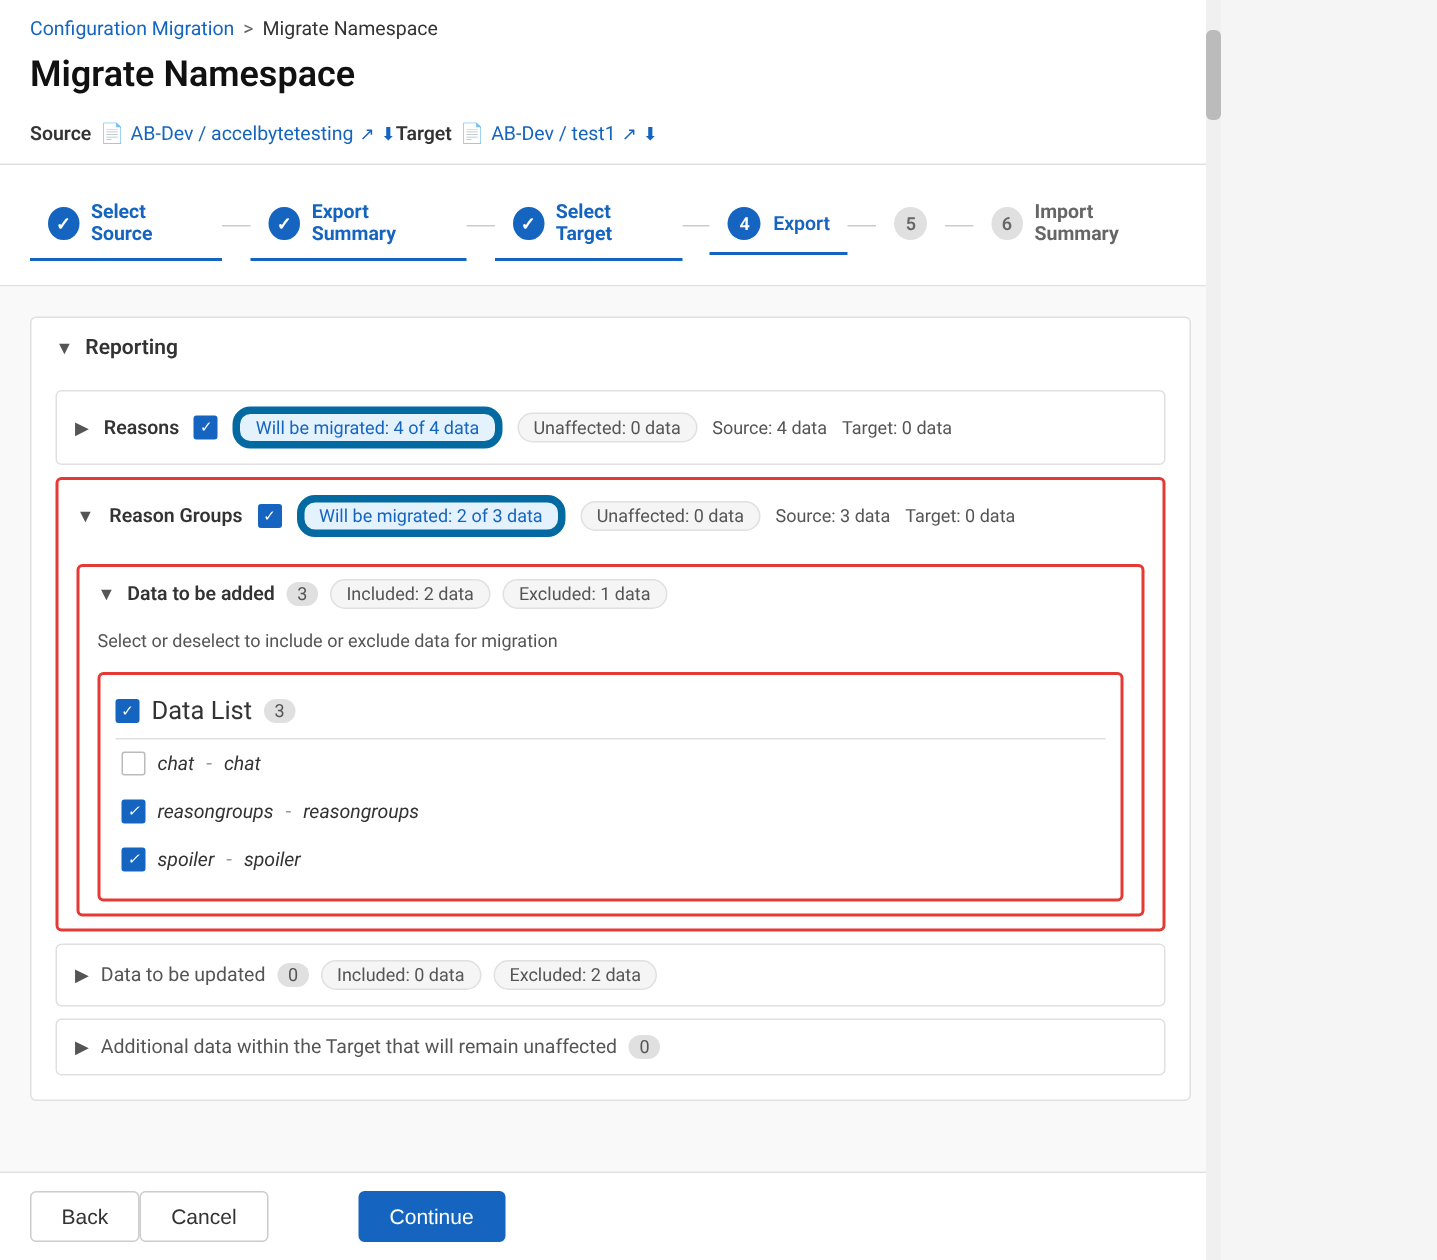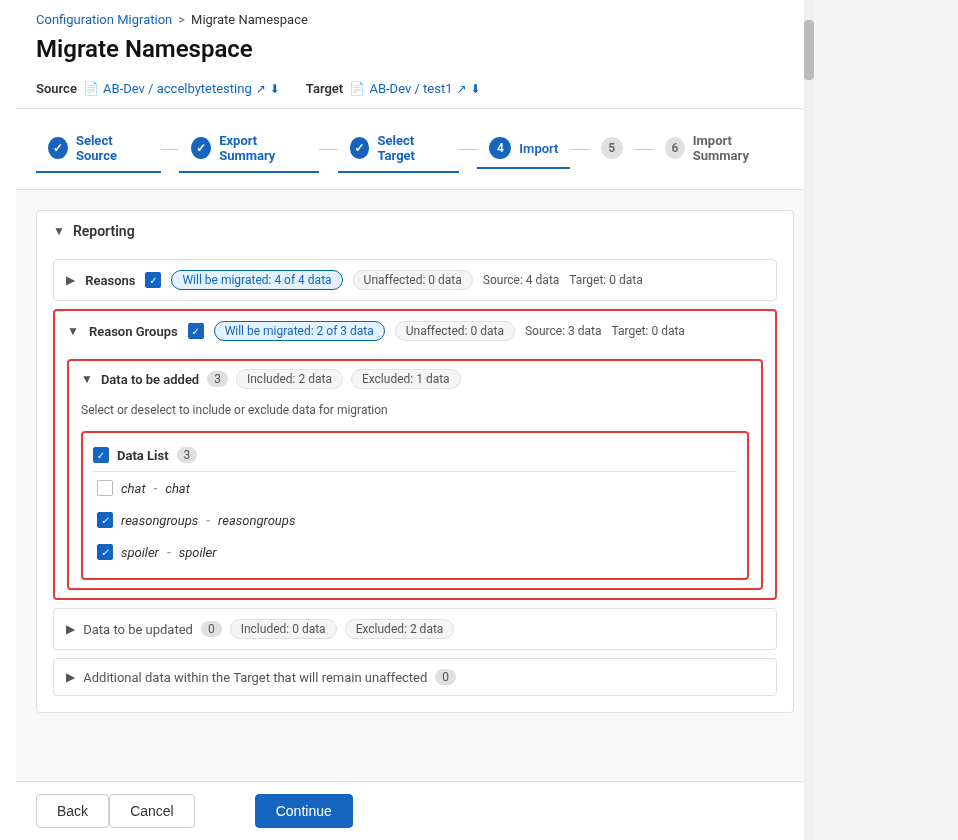--- a/index.html
+++ b/index.html
@@ -1,28 +1,28 @@
 <!DOCTYPE html>
 <html><head>
   <meta charset="utf-8">
   <style>
     * { box-sizing: border-box; margin: 0; padding: 0; }
     body { font-family: -apple-system, BlinkMacSystemFont, 'Segoe UI', Roboto, sans-serif; font-size: 14px; color: #333; background: #f5f5f5; }
     
-    .page-wrapper { width: 814px; min-height: 840px; background: #fff; position: relative; display: flex; flex-direction: column; padding-left: 16px; }
+    .page-wrapper { width: 814px; min-height: 840px; background: #fff; position: relative; display: flex; flex-direction: column; }
     
     
     .breadcrumb-bar { padding: 12px 20px 4px; display: flex; align-items: center; gap: 6px; }
     .breadcrumb-link { color: #1565c0; font-size: 13px; cursor: pointer; }
     .breadcrumb-sep { color: #666; font-size: 13px; }
     .breadcrumb-current { color: #333; font-size: 13px; }
     
     .page-title { padding: 4px 20px 12px; font-size: 24px; font-weight: 600; color: #111; }
     
-    .source-target-bar { padding: 6px 20px 12px; display: flex; align-items: center; gap: 26px; border-bottom: 1px solid #e0e0e0; }
+    .source-target-bar { padding: 6px 20px 12px; display: flex; align-items: center; gap: 0; border-bottom: 1px solid #e0e0e0; }
     .source-target-item { display: flex; align-items: center; gap: 6px; font-size: 13px; color: #555; }
     .source-target-label { font-weight: 600; color: #333; }
     .source-target-value { color: #1565c0; display: flex; align-items: center; gap: 4px; }
     .icon-small { font-size: 12px; }
     
     
     .steps-container { padding: 16px 20px; background: #fff; border-bottom: 1px solid #e0e0e0; display: flex; align-items: center; gap: 0; }
     .step { display: flex; align-items: center; gap: 8px; padding: 8px 12px; cursor: pointer; border-bottom: 2px solid transparent; }
     .step.completed { border-bottom-color: #1565c0; }
     .step.active { border-bottom-color: #1565c0; }
@@ -49,36 +49,36 @@
     .row-item { border: 1px solid #e0e0e0; border-radius: 4px; margin: 8px 16px; }
     .row-item.highlighted { border: 2px solid #e53935; }
     
     .row-header { padding: 10px 12px; display: flex; align-items: center; gap: 10px; flex-wrap: wrap; }
     .row-title { font-size: 13px; font-weight: 600; color: #333; }
     .checkbox-icon { width: 16px; height: 16px; border: 2px solid #1565c0; border-radius: 2px; display: flex; align-items: center; justify-content: center; background: #fff; }
     .checkbox-icon.checked { background: #1565c0; }
     .checkbox-icon.checked::after { content: '✓'; color: #fff; font-size: 10px; }
     
     .badge { padding: 2px 10px; border-radius: 12px; font-size: 12px; }
-    .badge-blue { background: #e3f2fd; color: #1565c0; border: 1px solid #0369a1; }
+    .badge-blue { background: #e3f2fd; color: #1565c0; border: 5px solid #0369a1; }
     .badge-light { background: #f5f5f5; color: #555; border: 1px solid #e0e0e0; }
     .badge-plain { font-size: 12px; color: #555; }
     
     
     .sub-section { border: 2px solid #e53935; border-radius: 4px; margin: 8px 12px; }
     .sub-header { padding: 8px 12px; display: flex; align-items: center; gap: 8px; }
     .sub-title { font-size: 13px; font-weight: 600; }
     .count-badge { background: #e0e0e0; color: #555; font-size: 12px; padding: 1px 7px; border-radius: 10px; }
     
     .select-hint { padding: 6px 12px; font-size: 12px; color: #555; }
     
     
     .data-list-container { border: 2px solid #e53935; border-radius: 4px; margin: 8px 12px; padding: 10px; }
     .data-list-header { display: flex; align-items: center; gap: 8px; padding: 4px 0 8px; border-bottom: 1px solid #e0e0e0; }
-    .data-list-title { font-size: 13px; font-weight: 700; }
+    .data-list-title { font-size: 17px; font-weight: 400; }
     
     .data-item { display: flex; align-items: center; gap: 8px; padding: 8px 4px; font-style: italic; }
     .data-item-checkbox { width: 16px; height: 16px; border: 1.5px solid #bbb; border-radius: 2px; background: #fff; }
     .data-item-checkbox.checked { background: #1565c0; border-color: #1565c0; display: flex; align-items: center; justify-content: center; }
     .data-item-checkbox.checked::after { content: '✓'; color: #fff; font-size: 10px; }
     .data-item-label { font-size: 13px; color: #333; }
     .dash-separator { color: #999; }
     .bottom-row-header { padding: 10px 12px; display: flex; align-items: center; gap: 8px; color: #555; font-size: 13px; }
     
     
@@ -140,21 +140,21 @@
       <span class="step-label">Export Summary</span>
     </div>
     <div class="step-divider"></div>
     <div class="step completed">
       <div class="step-circle check">✓</div>
       <span class="step-label">Select Target</span>
     </div>
     <div class="step-divider"></div>
     <div class="step active">
       <div class="step-circle active">4</div>
-      <span class="step-label">Import</span>
+      <span class="step-label">Export</span>
     </div>
     <div class="step-divider"></div>
     <div class="step inactive">
       <div class="step-circle inactive">5</div>
     </div>
     <div class="step-divider"></div>
     <div class="step inactive">
       <div class="step-circle inactive">6</div>
       <span class="step-label">Import Summary</span>
     </div>

